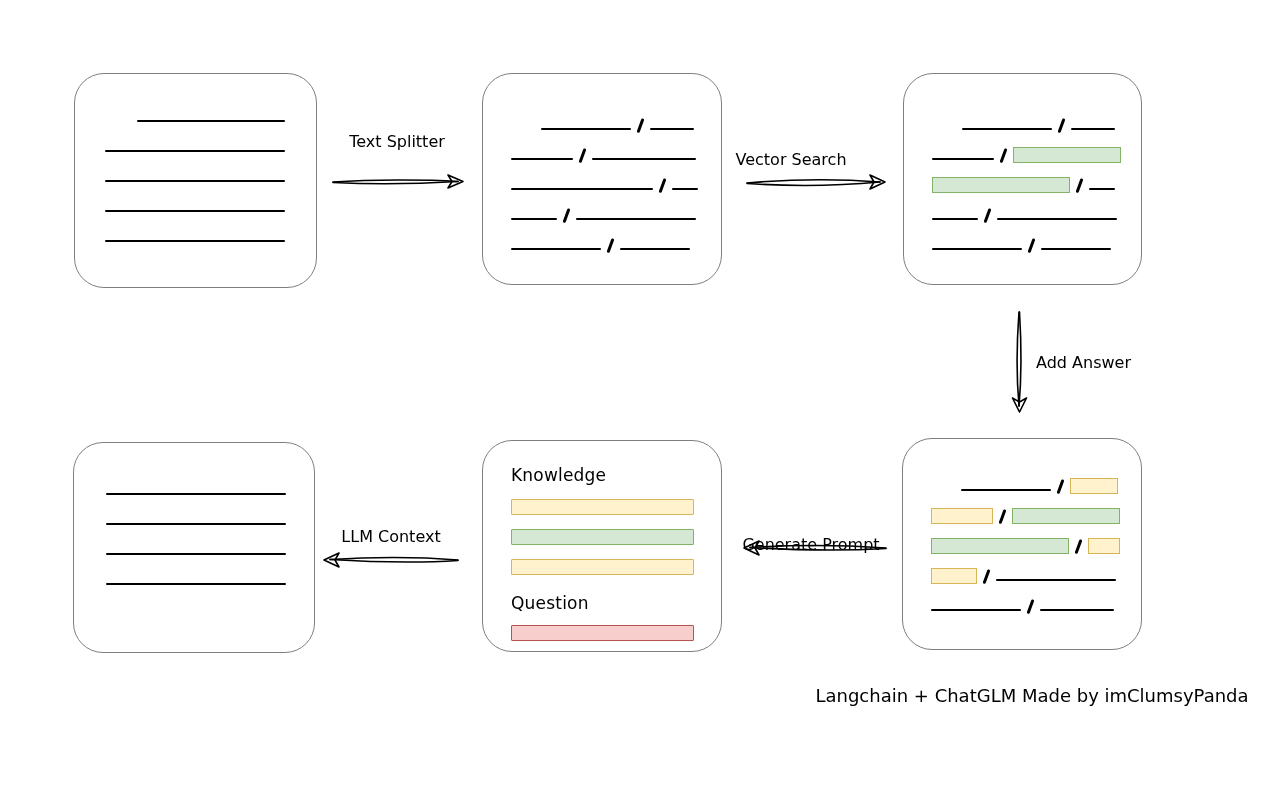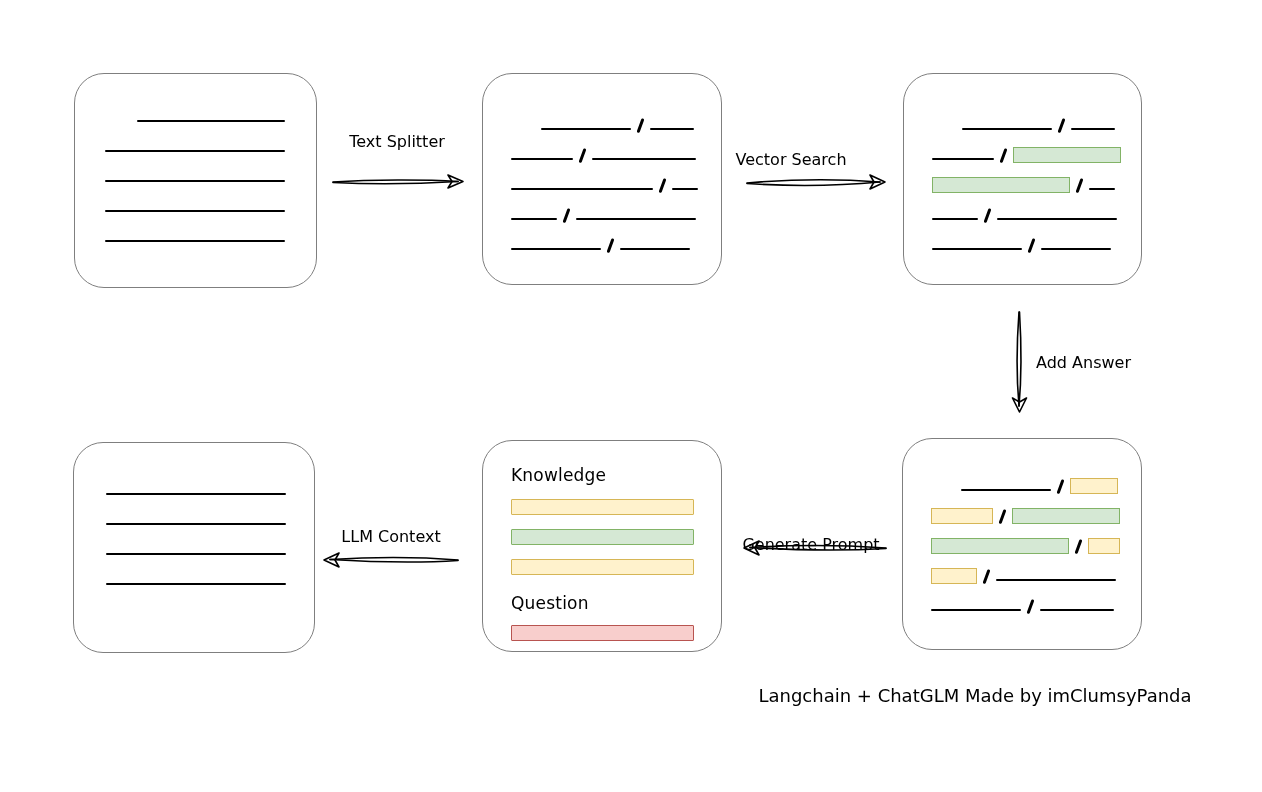--- a/index.html
+++ b/index.html
@@ -197,21 +197,21 @@
         </div>
     </div>
   </div>
 
   <div class="edge-label" style="left:397px;top:141px;">Text Splitter</div>
   <div class="edge-label" style="left:791px;top:159px;">Vector Search</div>
   <div class="edge-label left-anchor" style="left:1036px;top:362px;">Add Answer</div>
   <div class="edge-label" style="left:811px;top:527px;margin-top:17px;">Generate Prompt</div>
   <div class="edge-label" style="left:391px;top:536px;">LLM Context</div>
 
-  <div class="caption" style="left:975px;top:695px;">Langchain + ChatGLM Made by imClumsyPanda</div>
+  <div class="caption" style="left:1032px;top:695px;">Langchain + ChatGLM Made by imClumsyPanda</div>
 
   <svg class="edges" width="1262" height="792" viewBox="0 0 1262 792">
     <g>
       <path d="M333,182 C372,179.5 425,179.5 458,181.5"></path>
       <path d="M333,182.5 C372,184.5 425,183.5 458,181.5"></path>
       <polyline points="448,175 463,181.5 448,188 452,181.5 448,175"></polyline>
     </g>
     <g>
       <path d="M747,183 C792,179 842,179 880,182"></path>
       <path d="M747,183.5 C792,186.5 842,185.5 880,182"></path>

